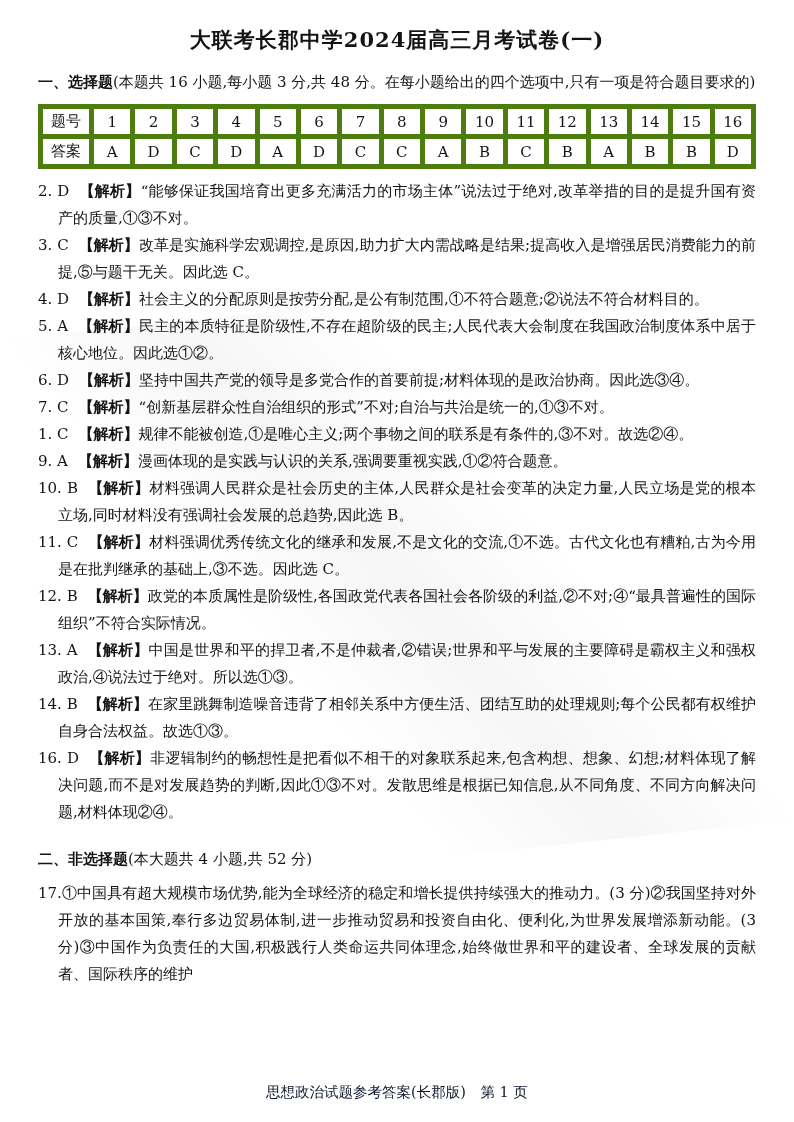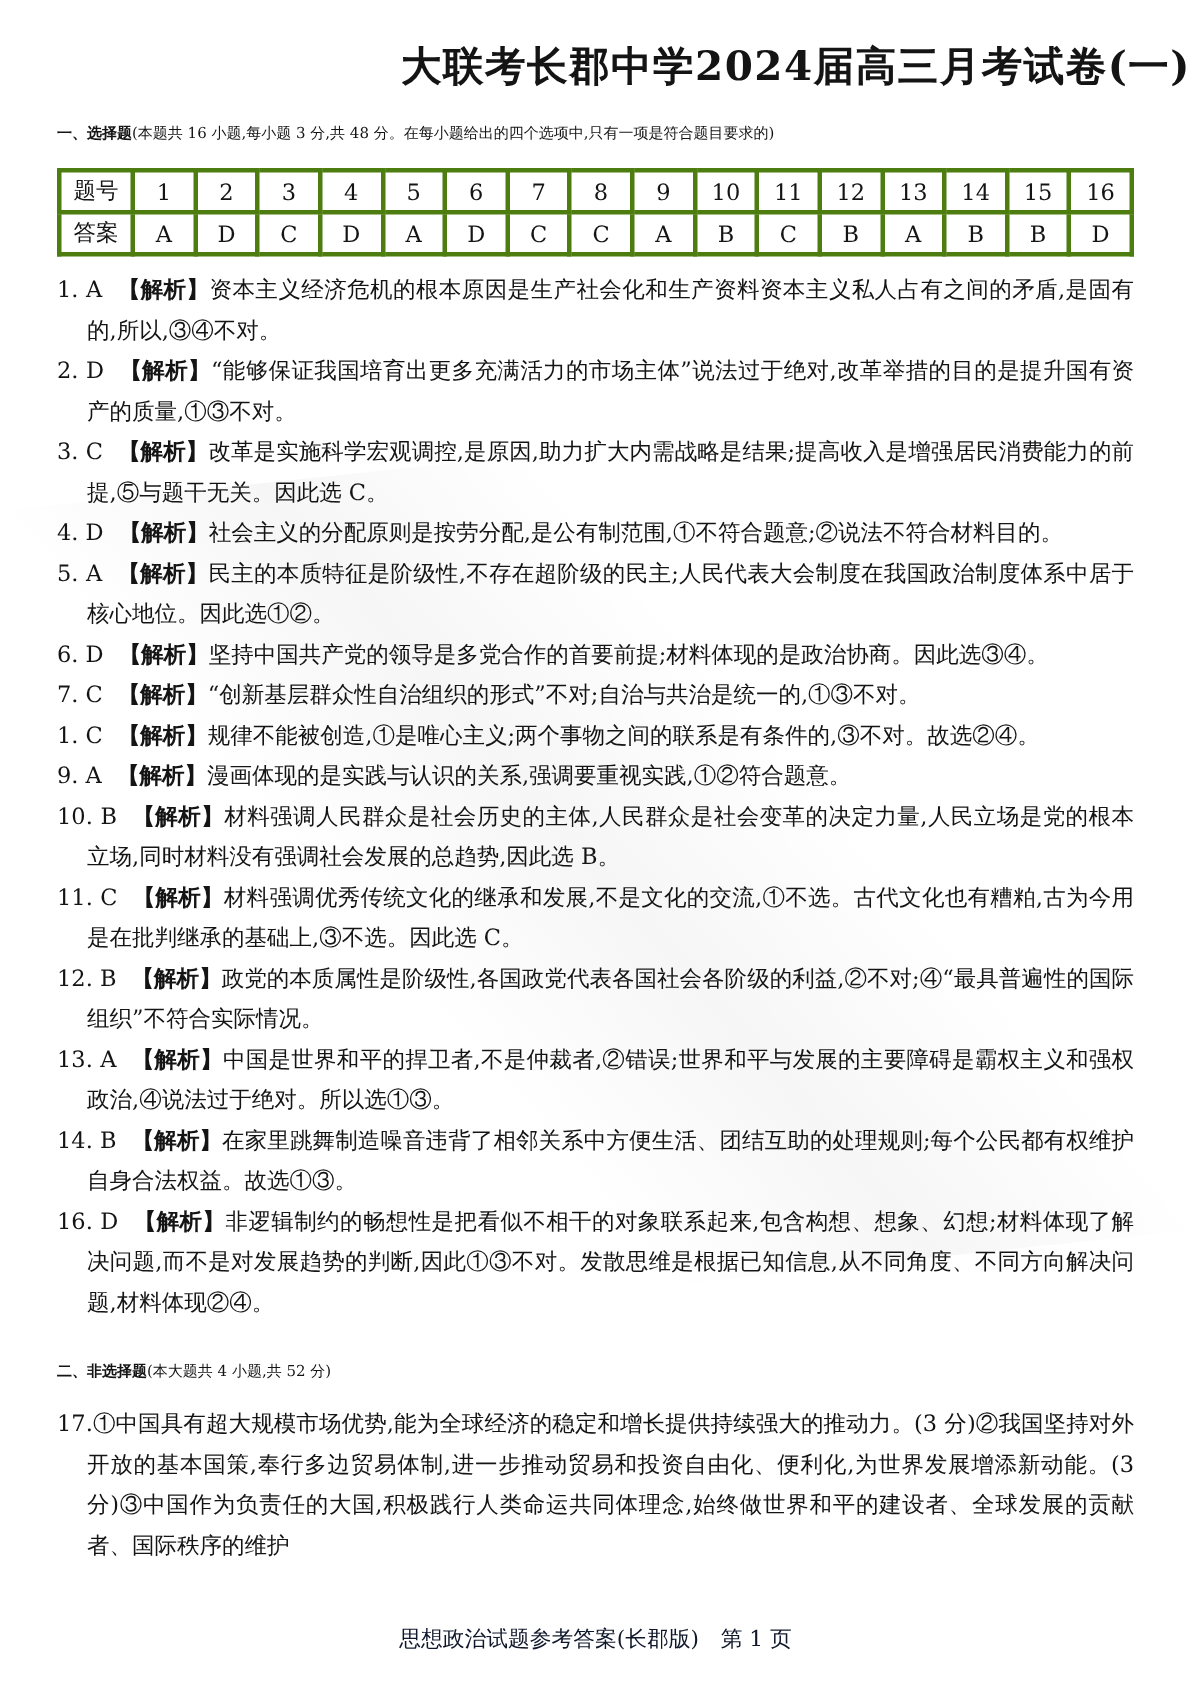--- a/index.html
+++ b/index.html
@@ -14,53 +14,53 @@
     box-sizing:border-box;
   }
   .watermark{
     position:absolute;top:300px;left:-150px;width:1100px;height:560px;
     background:linear-gradient(55deg,transparent 38%,rgba(0,0,0,0.035) 50%,transparent 62%);
     transform:rotate(-6deg);
     pointer-events:none;
   }
   .content{padding:0 38px;position:relative;}
   .title{
-    text-align:right;
+    text-align:center;
     padding-top:26px;
-    font-size:27px;
+    font-size:21px;
     font-weight:bold;
     letter-spacing:1px;
     font-family:"DejaVu Serif","Liberation Serif",serif;
   }
   .subtitle{
     text-align:center;
     margin-top:16px;
     font-size:25px;
     font-weight:bold;
     letter-spacing:2px;
     font-family:"DejaVu Sans","Liberation Sans",sans-serif;
   }
   .sec-heading{
     margin-top:16px;
-    font-size:10px;
+    font-size:15px;
     line-height:24px;
   }
   .sec-heading b{
     font-family:"DejaVu Sans","Liberation Sans",sans-serif;
     font-weight:bold;
   }
   table.answers{
     border-collapse:collapse;
     width:100%;
     margin-top:10px;
     table-layout:fixed;
     border:2px solid #2a2a2a;
   }
   table.answers td{
-    border:3px solid #4d7c0f;
+    border:5px solid #4d7c0f;
     text-align:center;
     font-size:15px;
     height:25px;
     padding:0;
     overflow:hidden;
   }
   table.answers td.hdr{width:46px;}
   .items{margin-top:9px;}
   .item{
     font-size:15px;
@@ -134,21 +134,20 @@
             <td>B</td>
             <td>A</td>
             <td>B</td>
             <td>B</td>
             <td>D</td>
           </tr>
         </tbody>
     </table>
 
     <div class="items" id="mcq-list">
-        <p class="item"><span class="inum">1. A</span><span class="tag">【解析】</span><span>资本主义经济危机的根本原因是生产社会化和生产资料资本主义私人占有之间的矛盾,是固有的,所以,③④不对。</span></p>
         <p class="item"><span class="inum">2. D</span><span class="tag">【解析】</span><span>“能够保证我国培育出更多充满活力的市场主体”说法过于绝对,改革举措的目的是提升国有资产的质量,①③不对。</span></p>
         <p class="item"><span class="inum">3. C</span><span class="tag">【解析】</span><span>改革是实施科学宏观调控,是原因,助力扩大内需战略是结果;提高收入是增强居民消费能力的前提,⑤与题干无关。因此选 C。</span></p>
         <p class="item"><span class="inum">4. D</span><span class="tag">【解析】</span><span>社会主义的分配原则是按劳分配,是公有制范围,①不符合题意;②说法不符合材料目的。</span></p>
         <p class="item"><span class="inum">5. A</span><span class="tag">【解析】</span><span>民主的本质特征是阶级性,不存在超阶级的民主;人民代表大会制度在我国政治制度体系中居于核心地位。因此选①②。</span></p>
         <p class="item"><span class="inum">6. D</span><span class="tag">【解析】</span><span>坚持中国共产党的领导是多党合作的首要前提;材料体现的是政治协商。因此选③④。</span></p>
         <p class="item"><span class="inum">7. C</span><span class="tag">【解析】</span><span>“创新基层群众性自治组织的形式”不对;自治与共治是统一的,①③不对。</span></p>
         <p class="item"><span class="inum">1. C</span><span class="tag">【解析】</span><span>规律不能被创造,①是唯心主义;两个事物之间的联系是有条件的,③不对。故选②④。</span></p>
         <p class="item"><span class="inum">9. A</span><span class="tag">【解析】</span><span>漫画体现的是实践与认识的关系,强调要重视实践,①②符合题意。</span></p>
         <p class="item"><span class="inum">10. B</span><span class="tag">【解析】</span><span>材料强调人民群众是社会历史的主体,人民群众是社会变革的决定力量,人民立场是党的根本立场,同时材料没有强调社会发展的总趋势,因此选 B。</span></p>
         <p class="item"><span class="inum">11. C</span><span class="tag">【解析】</span><span>材料强调优秀传统文化的继承和发展,不是文化的交流,①不选。古代文化也有糟粕,古为今用是在批判继承的基础上,③不选。因此选 C。</span></p>

